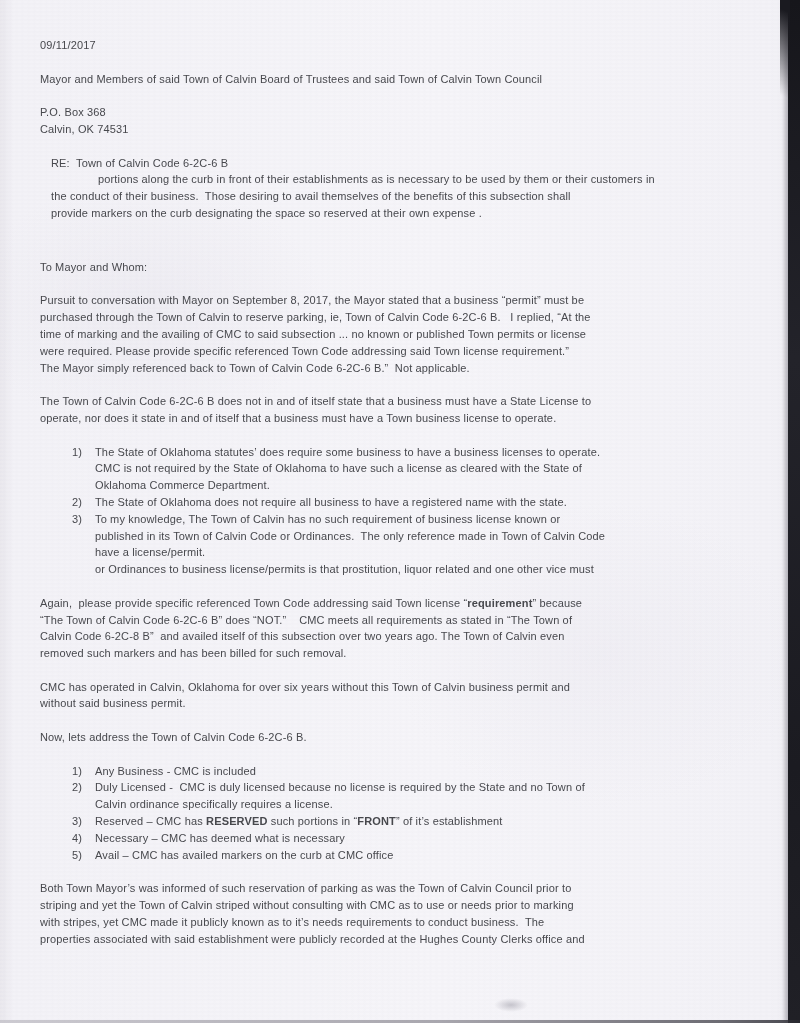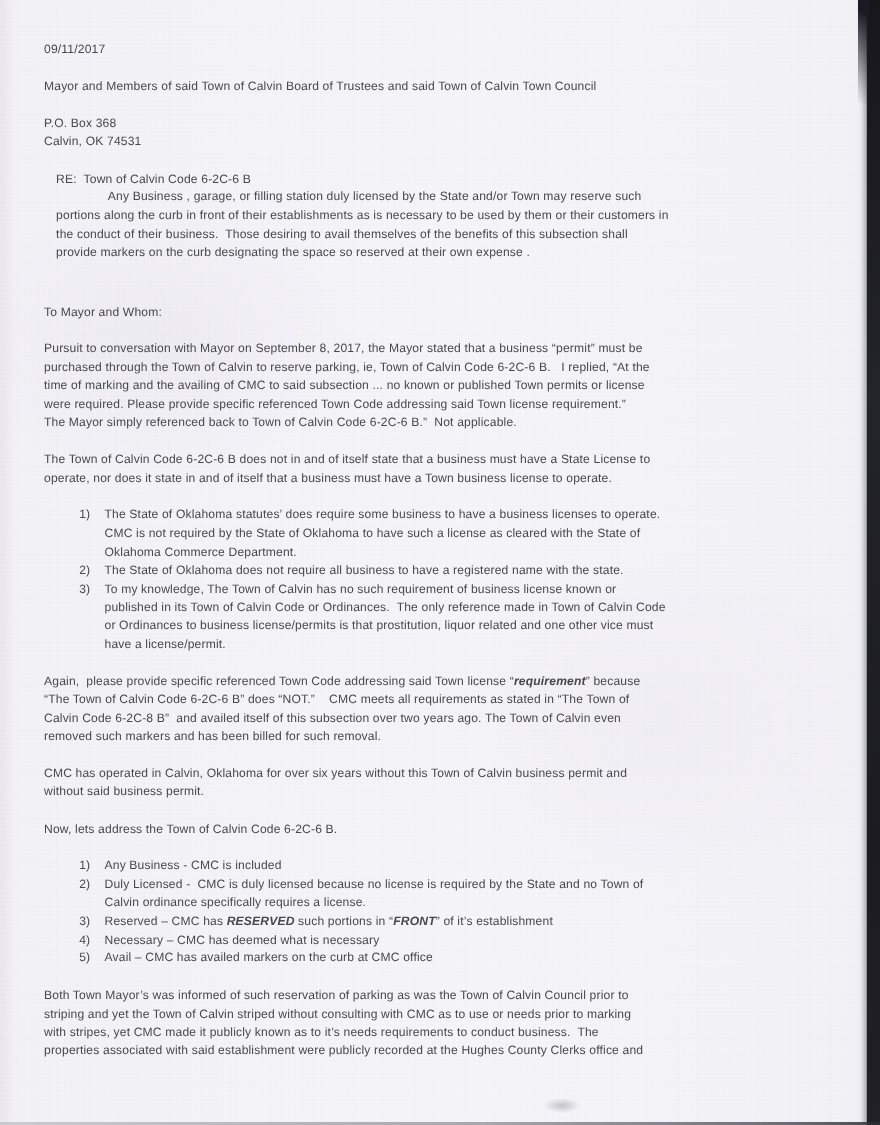--- a/index.html
+++ b/index.html
@@ -44,21 +44,21 @@
     position:absolute; left:40px; top:37px; width:730px;
     color:#47484d; font-size:11px; letter-spacing:.15px;
   }
   .line { line-height:16.8px; white-space:pre; }
   .block { margin:0 0 16.8px 0; }
   .gap-lg { margin-bottom:37px;margin-left:11px; }
   .quote > .line:first-child { text-indent:47px; }
   .list .li { display:flex; }
   .list .num { flex:none; width:23px; margin-left:32px; line-height:16.8px; white-space:pre; }
   .list .li-body { flex:1; min-width:0; }
-  b, .b { font-weight:bold;font-style:italic; }
+  b, .b { font-weight:bold; }
 </style>
 </head>
 <body>
 
 <div class="scan">
   <div class="texture"></div>
 
   <div class="page">
 
     <div class="block line">09/11/2017</div>
@@ -66,21 +66,20 @@
     <div class="block line">Mayor and Members of said Town of Calvin Board of Trustees and said Town of Calvin Town Council</div>
 
     <div class="block">
         <div class="line">P.O. Box 368</div>
         <div class="line">Calvin, OK 74531</div>
       </div>
 
     <div class="block gap-lg">
       <div class="line">RE:  Town of Calvin Code 6-2C-6 B</div>
       <div class="quote">
-          <div class="line">Any Business , garage, or filling station duly licensed by the State and/or Town may reserve such</div>
           <div class="line">portions along the curb in front of their establishments as is necessary to be used by them or their customers in</div>
           <div class="line">the conduct of their business.  Those desiring to avail themselves of the benefits of this subsection shall</div>
           <div class="line">provide markers on the curb designating the space so reserved at their own expense .</div>
         </div>
     </div>
 
     <div class="block line">To Mayor and Whom:</div>
 
     <div class="block">
         <div class="line">Pursuit to conversation with Mayor on September 8, 2017, the Mayor stated that a business “permit” must be</div>
@@ -108,22 +107,22 @@
         <span class="num">2)</span>
         <div class="li-body">
             <div class="line">The State of Oklahoma does not require all business to have a registered name with the state.</div>
           </div>
       </div>
       <div class="li">
         <span class="num">3)</span>
         <div class="li-body">
             <div class="line">To my knowledge, The Town of Calvin has no such requirement of business license known or</div>
             <div class="line">published in its Town of Calvin Code or Ordinances.  The only reference made in Town of Calvin Code</div>
+            <div class="line">have a license/permit.</div>
             <div class="line">or Ordinances to business license/permits is that prostitution, liquor related and one other vice must</div>
-            <div class="line">have a license/permit.</div>
           </div>
       </div>
     </div>
 
     <div class="block">
       <div>
           <div class="line"><span>Again,  please provide specific referenced Town Code addressing said Town license “</span><span class="b">requirement</span><span>” because</span></div>
         </div>
       <div>
           <div class="line">“The Town of Calvin Code 6-2C-6 B” does “NOT.”    CMC meets all requirements as stated in “The Town of</div>

